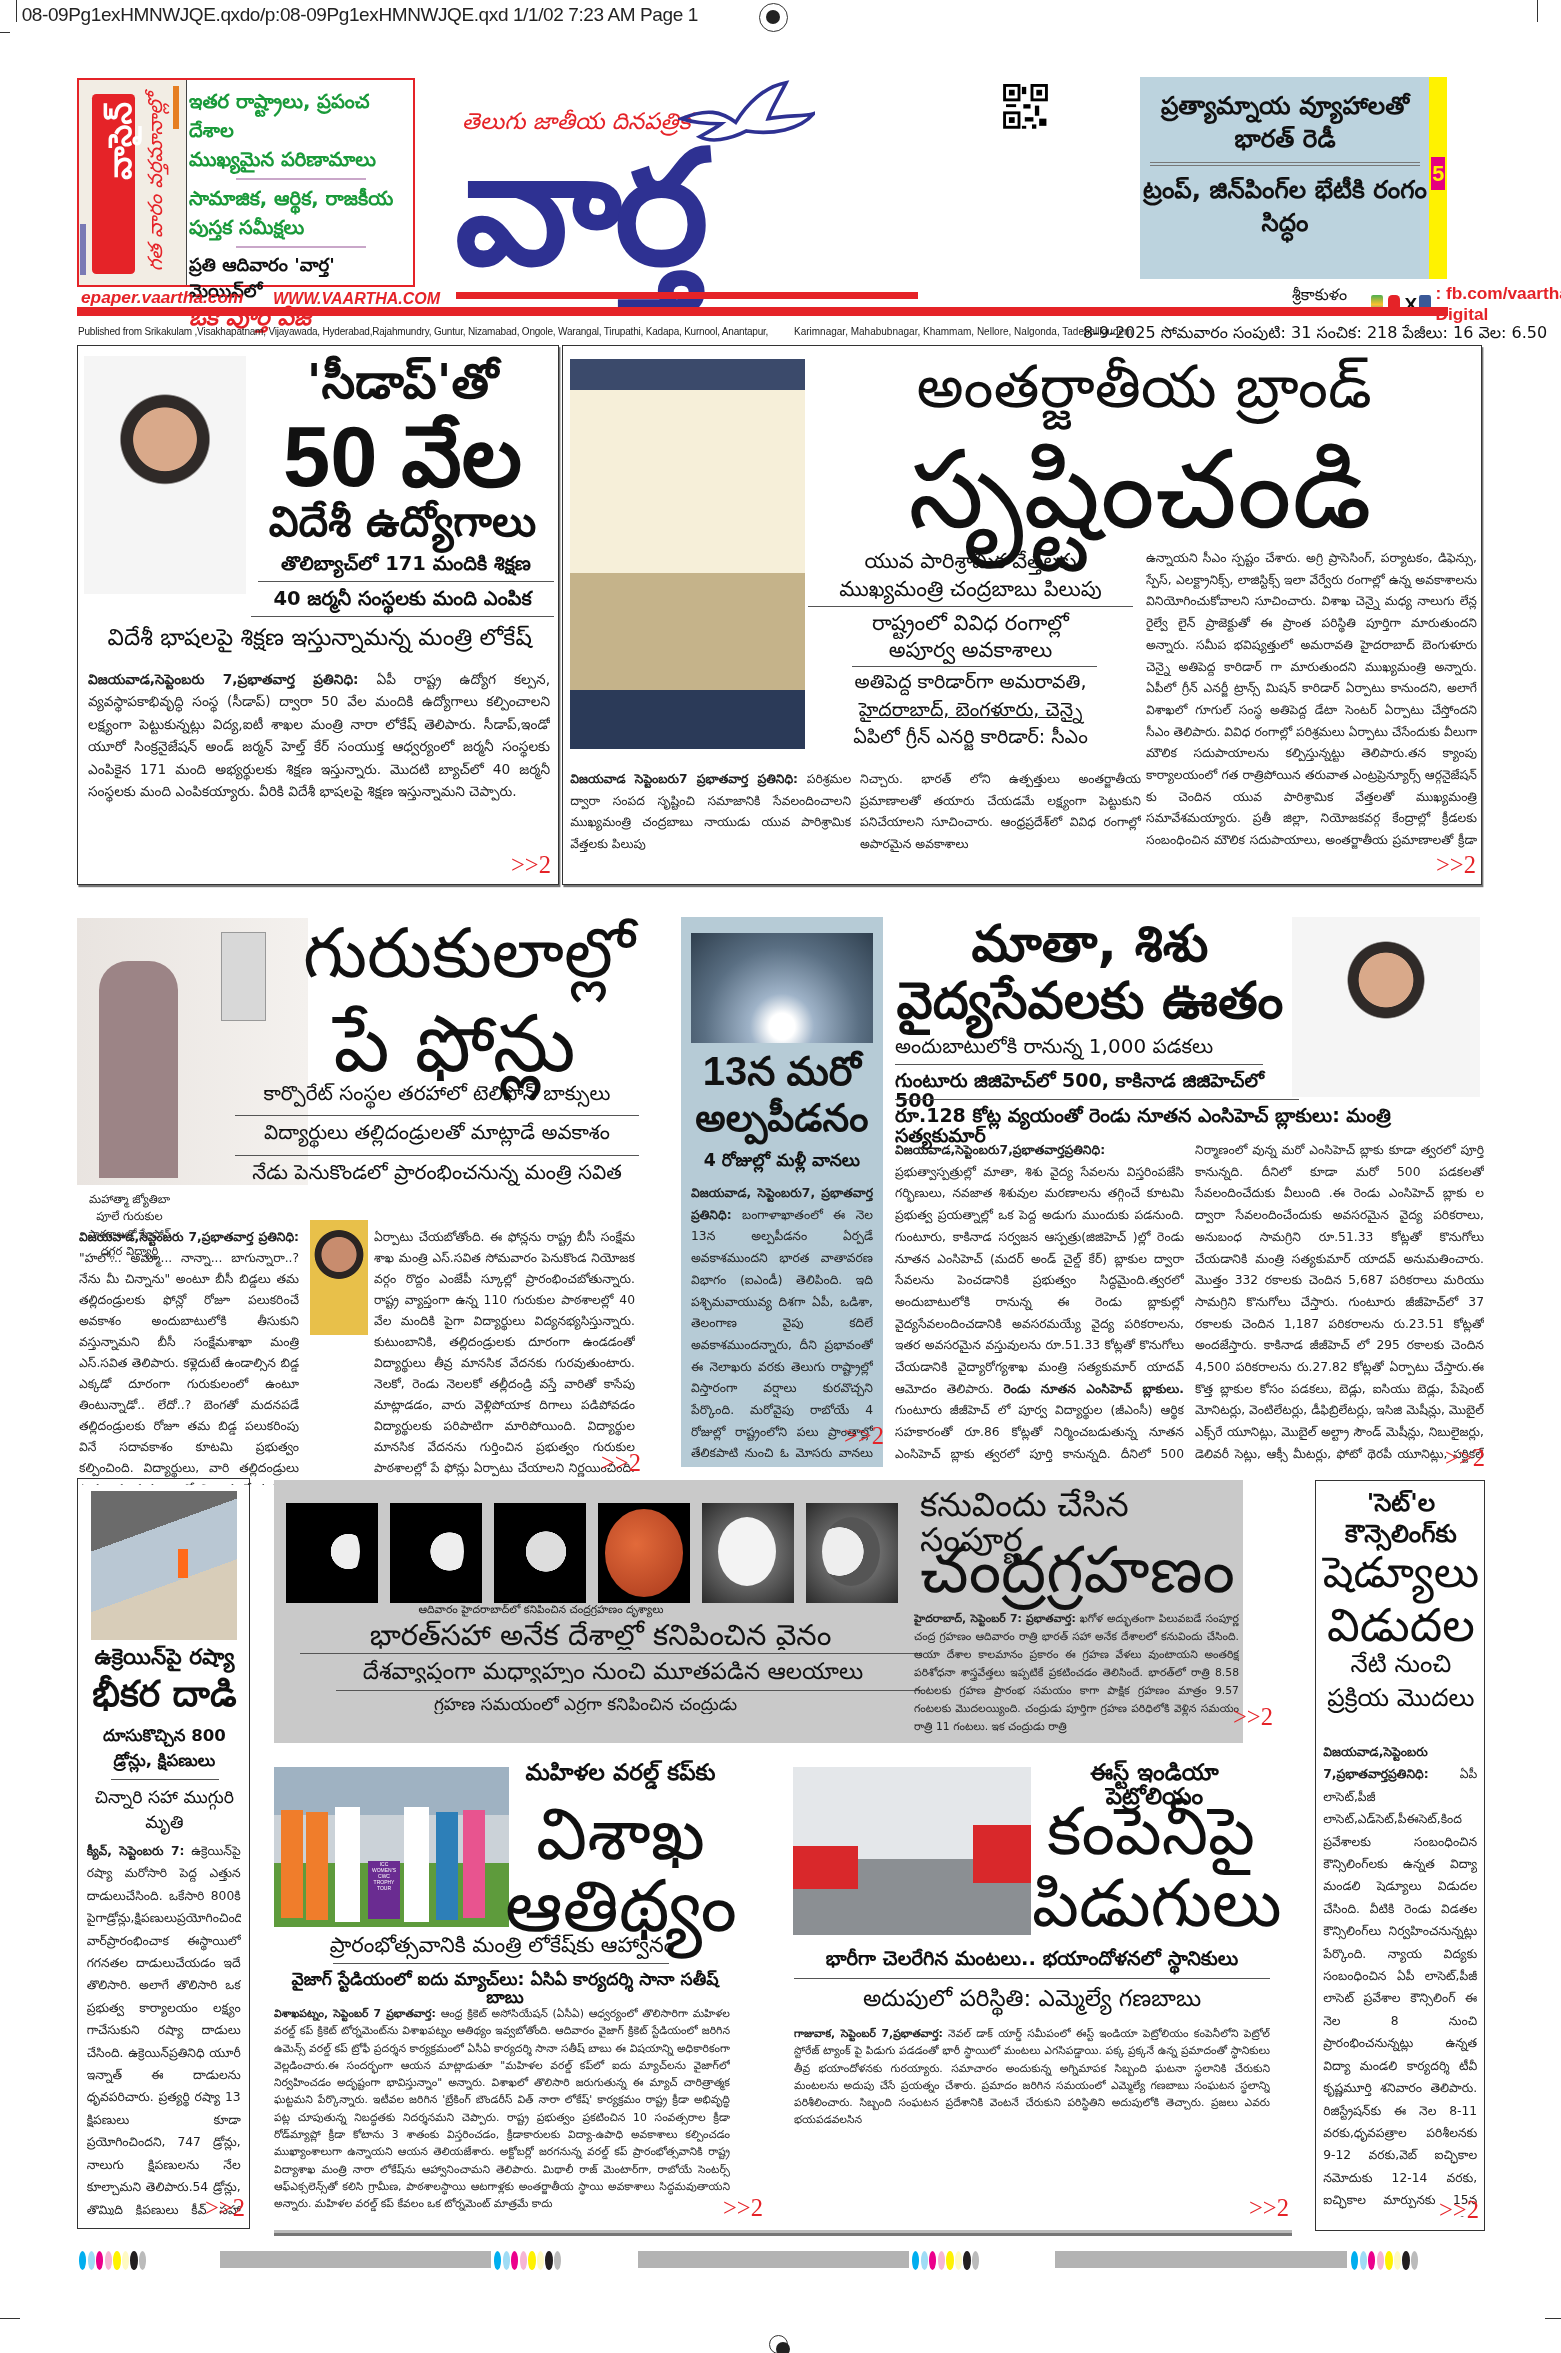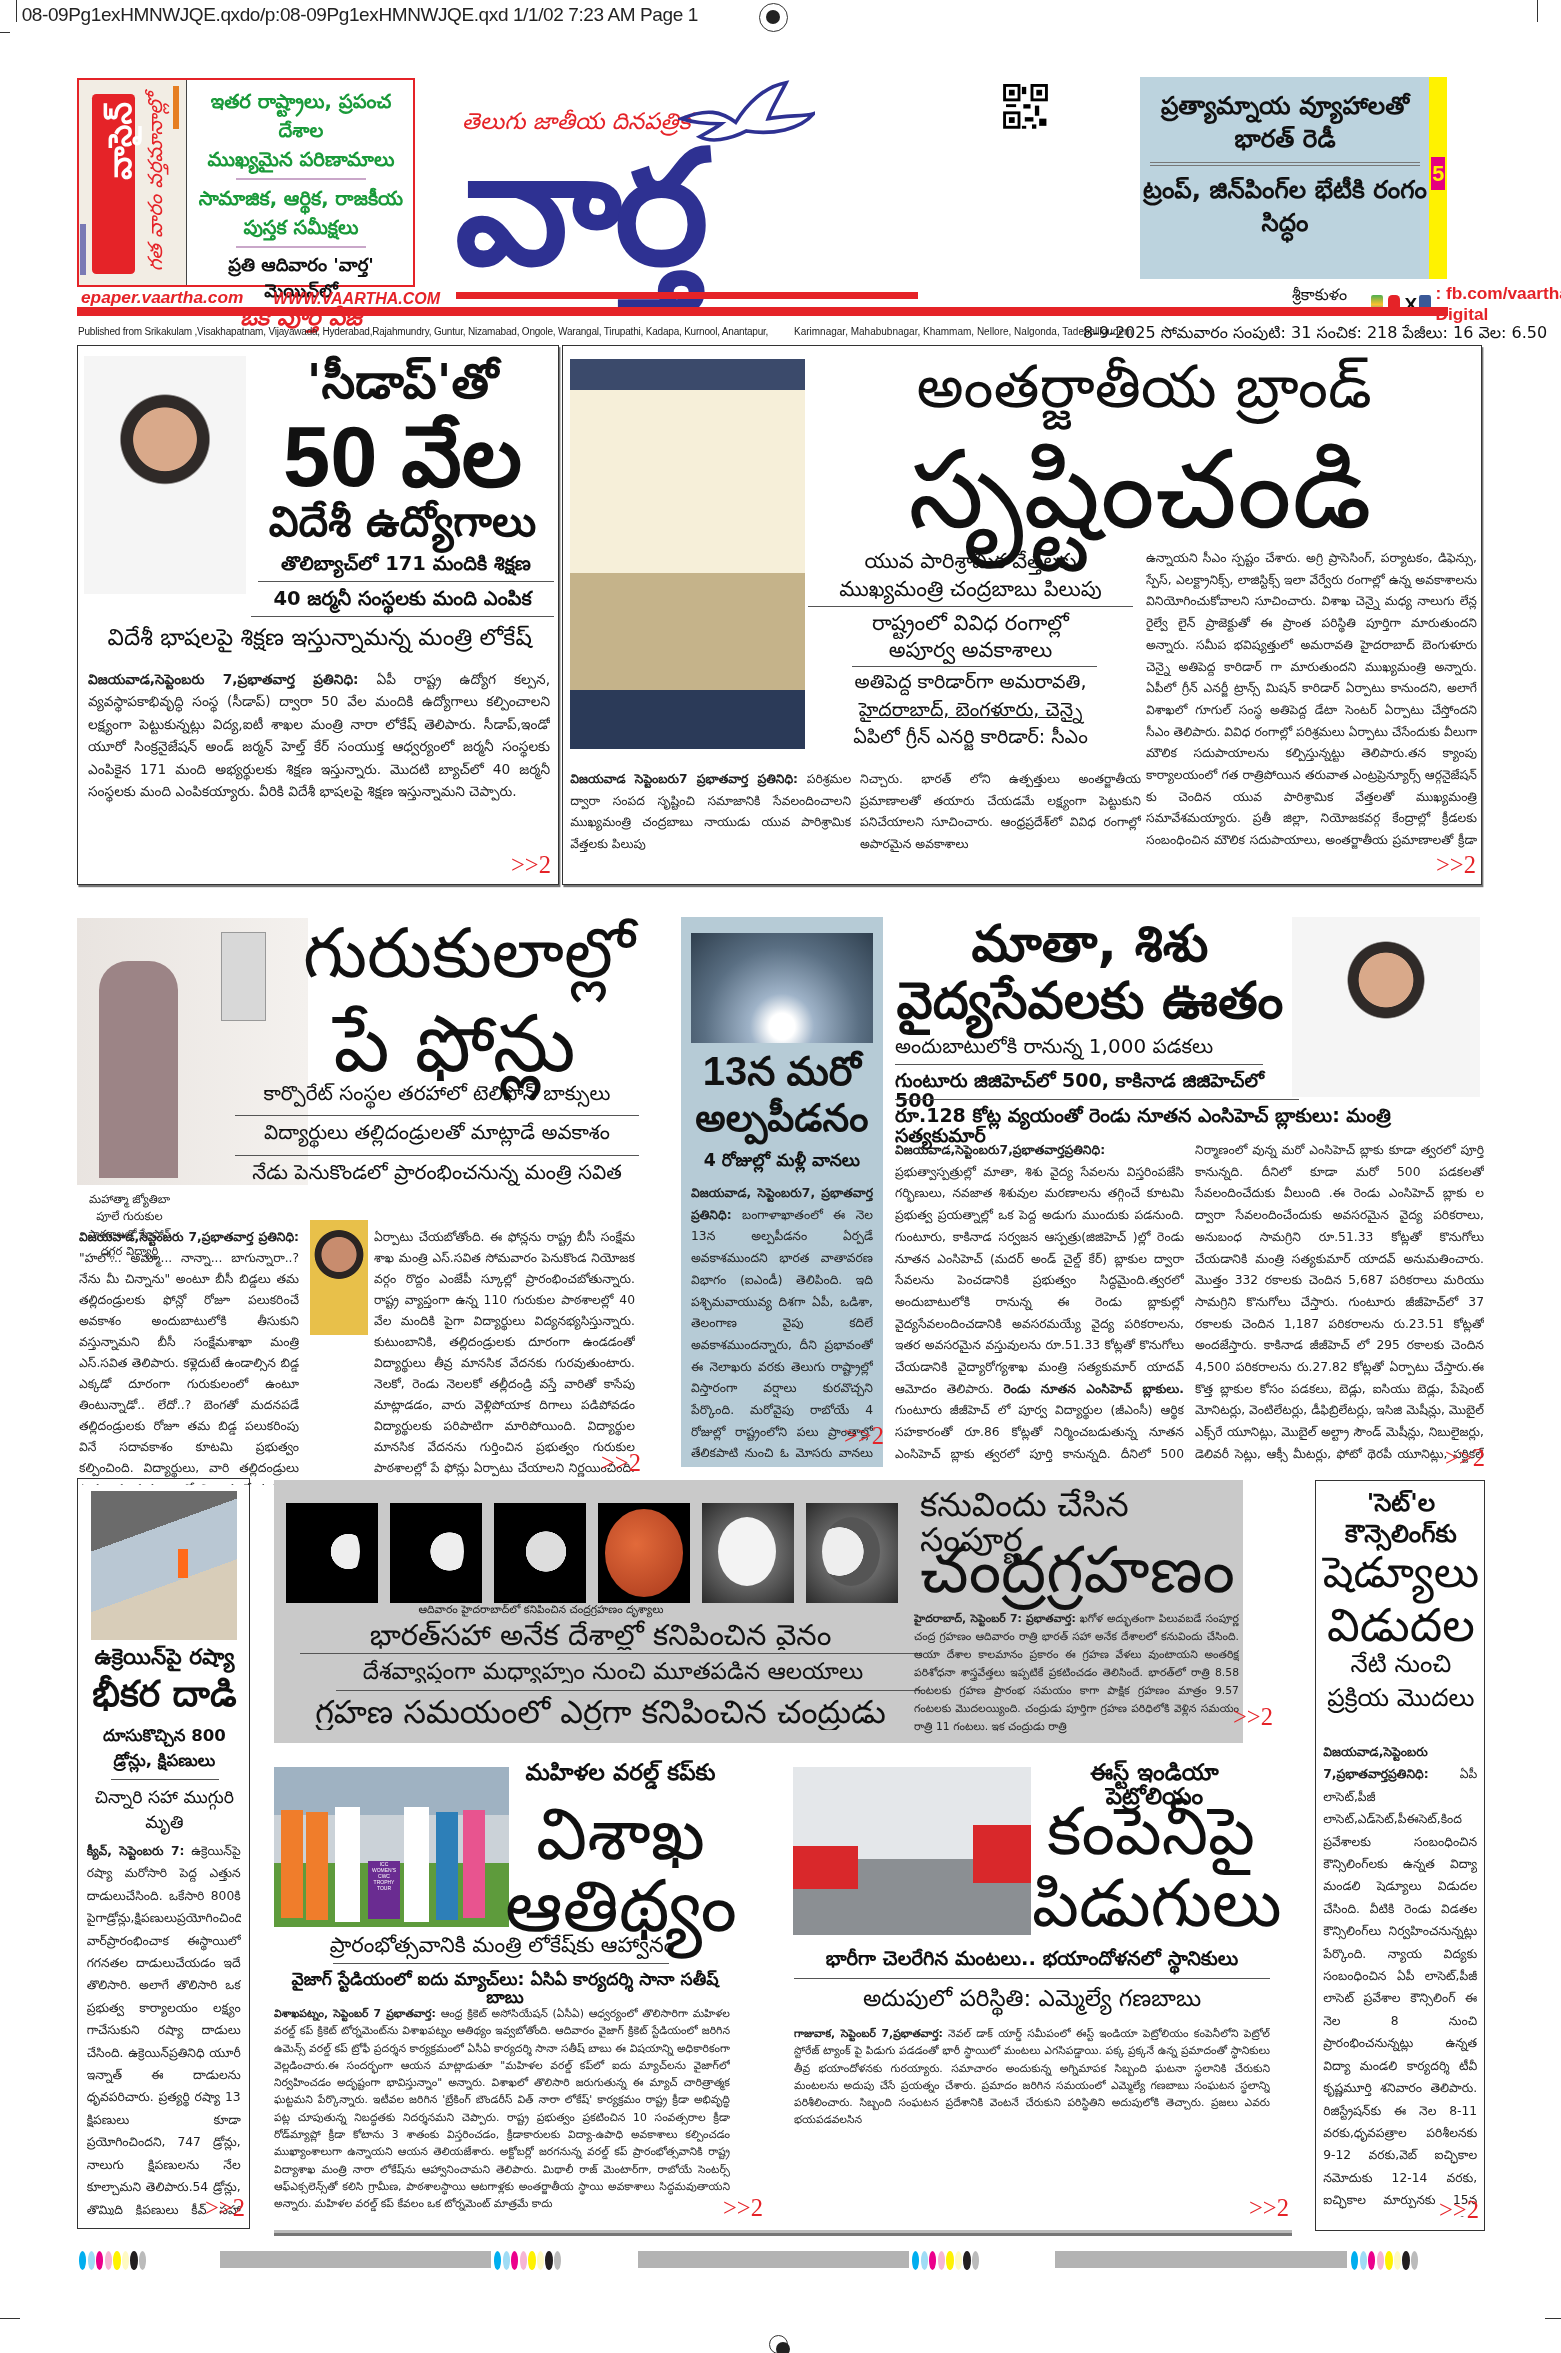--- a/index.html
+++ b/index.html
@@ -9,21 +9,21 @@
   .reg{width:29px;height:29px;border:1.4px solid #333;border-radius:50%;box-sizing:border-box;}
   .reg:after{content:"";position:absolute;left:5.8px;top:5.8px;width:14.4px;height:14.4px;border-radius:50%;background:#222;}
   
   .promo{left:77px;top:78px;width:338px;height:209px;border:2.2px solid #e52328;box-sizing:border-box;background:#fff;}
   .promo-side{position:absolute;left:0;top:0;width:107px;height:100%;background:#f2ede4;border-right:1.4px solid #444;overflow:hidden;}
   .promo-side .v1{position:absolute;left:13px;top:14.4px;width:43px;height:180px;background:#e52328;border-radius:4.3px;}
   .promo-side .v1 span{position:absolute;left:5.8px;top:7.2px;writing-mode:vertical-rl;transform:rotate(180deg);color:#fff;font-weight:bold;font-size:32px;font-family:"DejaVu Sans",sans-serif;}
   .promo-side .v2{position:absolute;left:62px;top:14.4px;writing-mode:vertical-rl;transform:rotate(180deg);color:#e52328;font-size:20px;font-style:italic;}
   .promo-side .bar1{position:absolute;left:94px;top:5.8px;width:5.8px;height:43px;background:#e67e22;}
   .promo-side .bar2{position:absolute;left:1.4px;top:144px;width:5.8px;height:51px;background:#7a7ab5;}
-  .promo-text{position:absolute;left:110px;top:0;right:0;text-align:center;}
+  .promo-text{position:absolute;left:110px;top:0;right:0;text-align:left;}
   .promo-text .g{color:#1a9a3a;font-weight:bold;font-size:19.5px;line-height:29px;}
   .promo-text .sep{height:1.4px;background:#c9a7c9;width:130px;margin:4.3px auto;}
   .promo-text .k{color:#111;font-size:18px;line-height:26px;font-weight:bold;}
   .promo-text .r{color:#e52328;font-size:23px;font-weight:bold;line-height:27.4px;font-style:italic;}
   .promo-url{font-family:"Liberation Sans",sans-serif;font-weight:bold;color:#e52328;font-size:17.3px;font-style:italic;}
   
   .tagline{left:462px;top:108px;color:#e52328;font-size:23px;font-style:italic;}
   .logo{left:455px;top:136px;width:549px;height:159px;color:#2e3192;font-size:159px;line-height:144px;font-weight:bold;letter-spacing:-7.2px;}
   .logo-bar-red{left:456px;top:292px;width:462px;height:7.2px;background:#e52328;}
   .dove{left:678px;top:79px;width:137px;height:65px;}
@@ -241,21 +241,21 @@
 <div class="moon" style="left:806px;background:radial-gradient(circle,#999,#2a2a2a)">
     <div class="m" style="background:radial-gradient(circle at 30% 50%,#eee 0 45%,#555 46%)"></div>
   </div>
 <div class="abs hl" style="left:274px;top:1604px;width:534px;font-size:10.8px">ఆదివారం హైదరాబాద్‌లో కనిపించిన చంద్రగ్రహణం దృశ్యాలు</div>
 <div class="abs hl" style="left:920px;top:1488px;width:318px;font-size:33px;text-align:left">కనువిందు చేసిన సంపూర్ణ</div>
 <div class="abs hl" style="left:920px;top:1537px;width:318px;font-size:64px;text-align:left">చంద్రగ్రహణం</div>
 <div class="abs hl" style="left:283px;top:1620px;width:635px;font-size:29px;white-space:nowrap;overflow:hidden">భారత్‌సహా అనేక దేశాల్లో కనిపించిన వైనం</div>
 <div class="abs rule" style="left:300px;top:1653px;width:621px"></div>
 <div class="abs hl" style="left:310px;top:1659px;width:606px;font-size:23px;white-space:nowrap;overflow:hidden">దేశవ్యాప్తంగా మధ్యాహ్నం నుంచి మూతపడిన ఆలయాలు</div>
 <div class="abs rule" style="left:336px;top:1690px;width:585px"></div>
-<div class="abs hl" style="left:283px;top:1696px;width:635px;font-size:32px;white-space:nowrap;overflow:hidden">గ్రహణ సమయంలో ఎర్రగా కనిపించిన చంద్రుడు</div>
+<div class="abs hl" style="left:268px;top:1696px;width:635px;font-size:17px;white-space:nowrap;overflow:hidden">గ్రహణ సమయంలో ఎర్రగా కనిపించిన చంద్రుడు</div>
 <div class="abs body" style="left:914px;top:1610px;width:325px;height:127px;overflow:hidden;font-size:10.8px;line-height:18px"><b>హైదరాబాద్, సెప్టెంబర్ 7: ప్రభాతవార్త:</b> <span>ఖగోళ అద్భుతంగా పిలువబడే సంపూర్ణ చంద్ర గ్రహణం ఆదివారం రాత్రి భారత్ సహా అనేక దేశాలలో కనువిందు చేసింది. ఆయా దేశాల కాలమానం ప్రకారం ఈ గ్రహణ వేళలు వుంటాయని అంతరిక్ష పరిశోధనా శాస్త్రవేత్తలు ఇప్పటికే ప్రకటించడం తెలిసిందే. భారత్‌లో రాత్రి 8.58 గంటలకు గ్రహణ ప్రారంభ సమయం కాగా పాక్షిక గ్రహణం మాత్రం 9.57 గంటలకు మొదలయ్యింది. చంద్రుడు పూర్తిగా గ్రహణ పరిధిలోకి వెళ్లిన సమయం రాత్రి 11 గంటలు. ఇక చంద్రుడు రాత్రి</span></div>
 <div class="abs more" style="left:1233px;top:1703px">&gt;&gt;2</div>
 
 <div class="abs box" style="left:1315px;top:1480px;width:170px;height:751px">
   <div class="abs h" style="left:1.4px;top:8.7px;width:167px;font-size:24.5px">'సెట్'ల</div>
   <div class="abs h" style="left:1.4px;top:40px;width:167px;font-size:24.5px">కౌన్సెలింగ్‌కు</div>
   <div class="abs hl" style="left:1.4px;top:69px;width:167px;font-size:43px">షెడ్యూలు</div>
   <div class="abs hl" style="left:1.4px;top:120px;width:167px;font-size:46px">విడుదల</div>
   <div class="abs hl" style="left:1.4px;top:170px;width:167px;font-size:24.5px">నేటి నుంచి</div>
   <div class="abs hl" style="left:1.4px;top:204px;width:167px;font-size:24.5px">ప్రక్రియ మొదలు</div>

